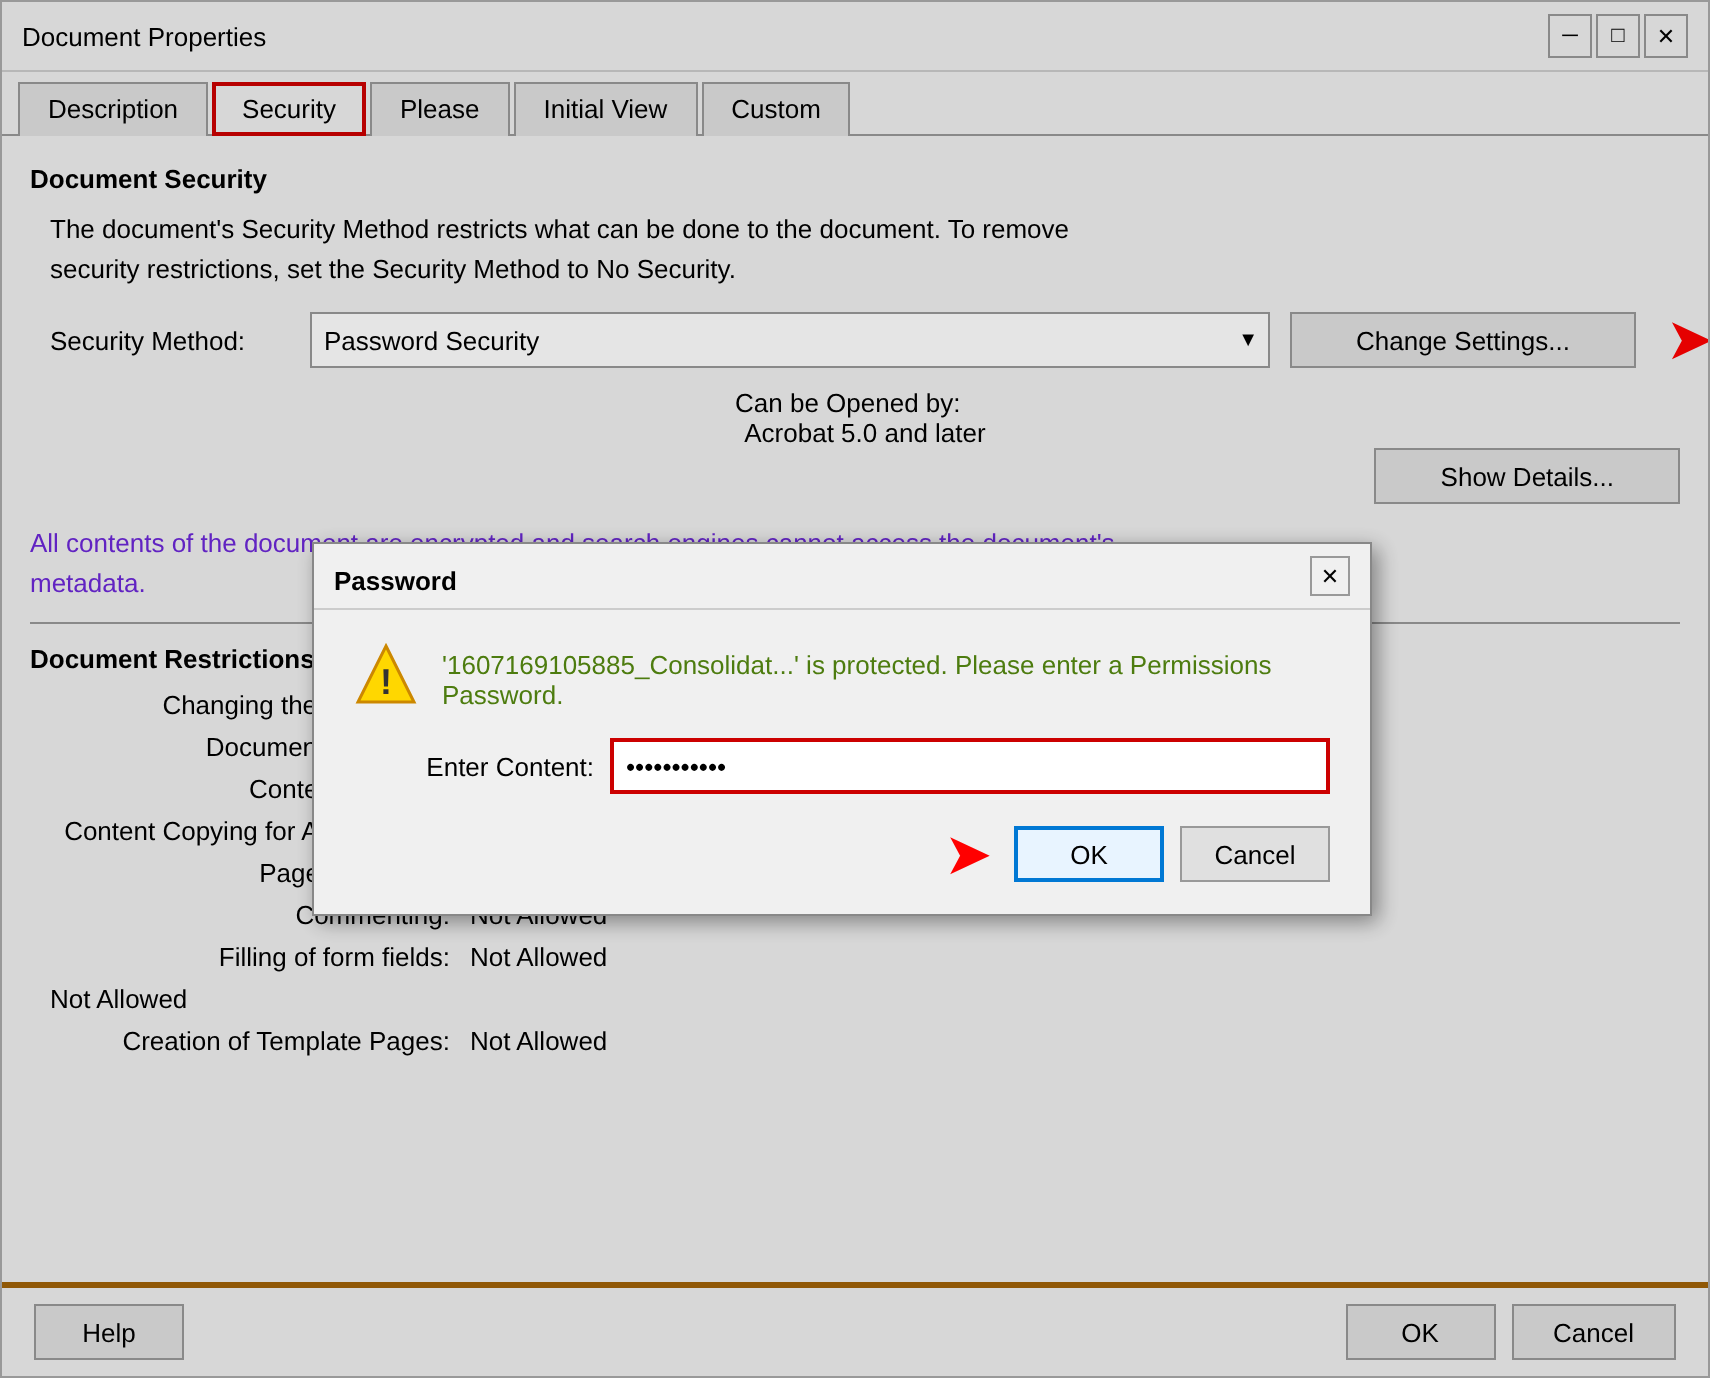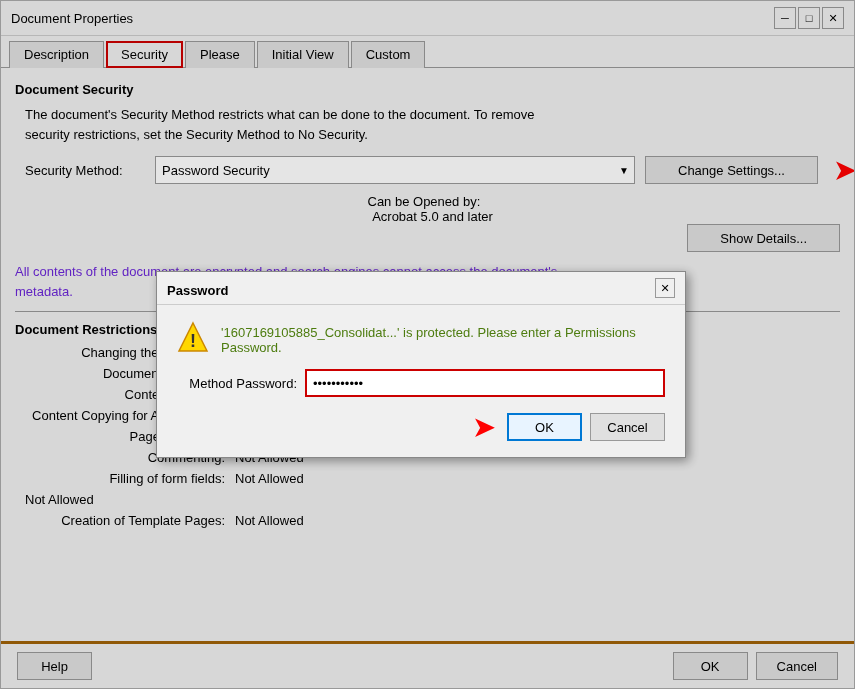--- a/index.html
+++ b/index.html
@@ -510,21 +510,21 @@
           <div class="warning-icon">
             <svg viewBox="0 0 32 32" xmlns="http://www.w3.org/2000/svg">
               <polygon points="16,2 30,30 2,30" fill="#FFD700" stroke="#CC8800" stroke-width="1.5"></polygon>
               <text x="16" y="26" text-anchor="middle" font-size="18" font-weight="bold" fill="#333">!</text>
             </svg>
           </div>
           <div class="dialog-message-text">'1607169105885_Consolidat...' is protected. Please enter a Permissions Password.</div>
         </div>
 
         <div class="dialog-field-row">
-          <span class="dialog-field-label">Method Password:</span>
+          <span class="dialog-field-label">Enter Content:</span>
           <input type="password" class="dialog-input" value="***********" style="">
         </div>
 
         <div class="dialog-buttons">
           <span class="red-arrow">➤</span>
           <button class="btn-ok">OK</button>
           <button class="btn-cancel-dialog">Cancel</button>
         </div>
       </div>
     </div>

